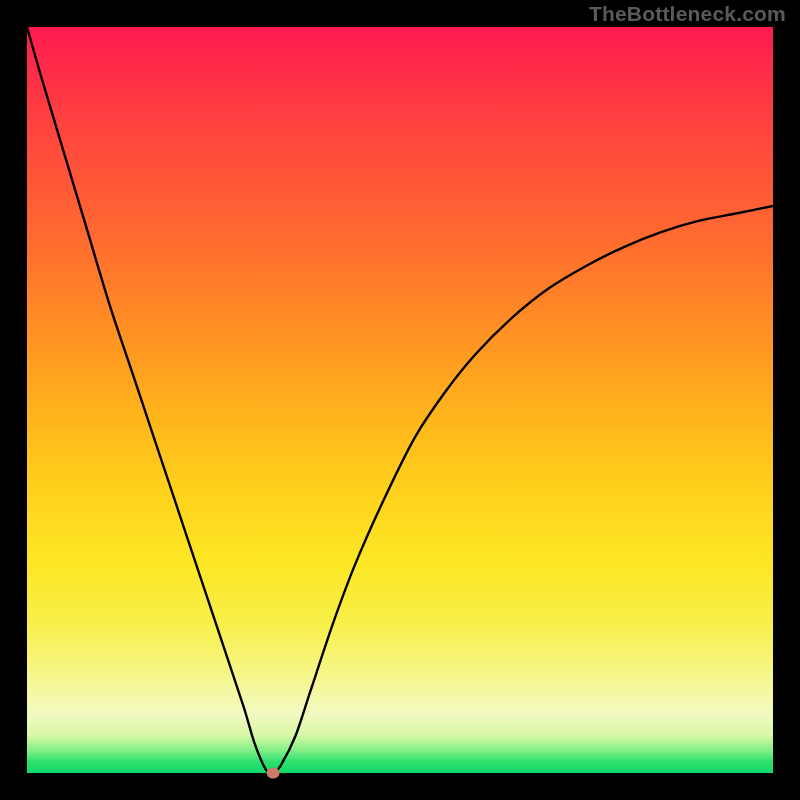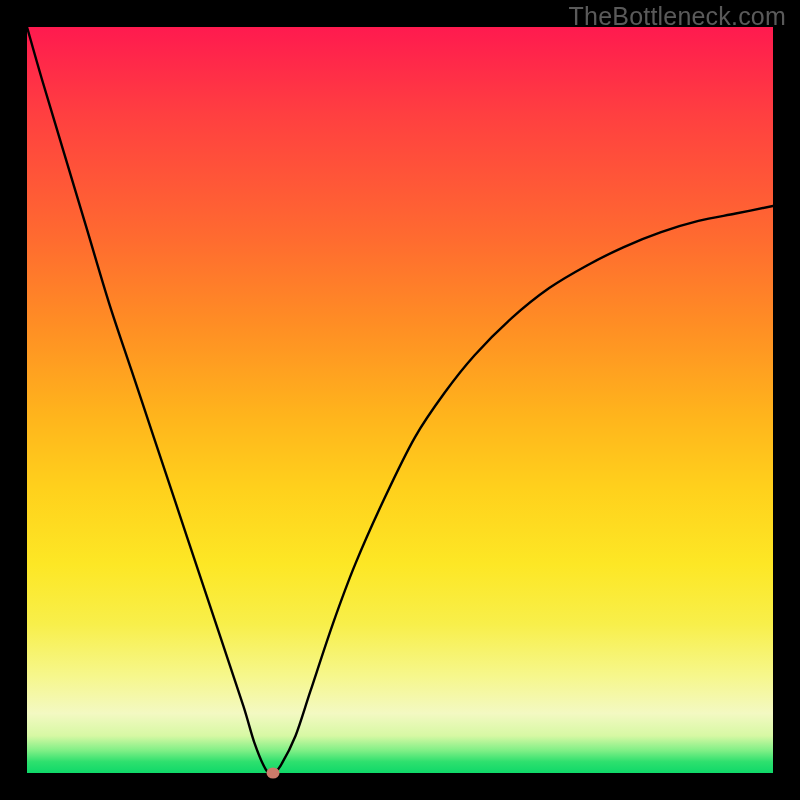--- a/index.html
+++ b/index.html
@@ -41,22 +41,22 @@
       #7fef86 97%,
       #2ee06e 98.5%,
       #0fd869 100%
     );
   }
   .watermark {
     position: absolute;
     top: 2px;
     right: 14px;
     color: #5a5a5a;
-    font-size: 25px;
-    font-weight: 400;
+    font-size: 21px;
+    font-weight: 700;
     letter-spacing: 0.2px;
     user-select: none;
   }
   svg.curve {
     position: absolute;
     left: 0;
     top: 0;
     width: 746px;
     height: 746px;
   }

